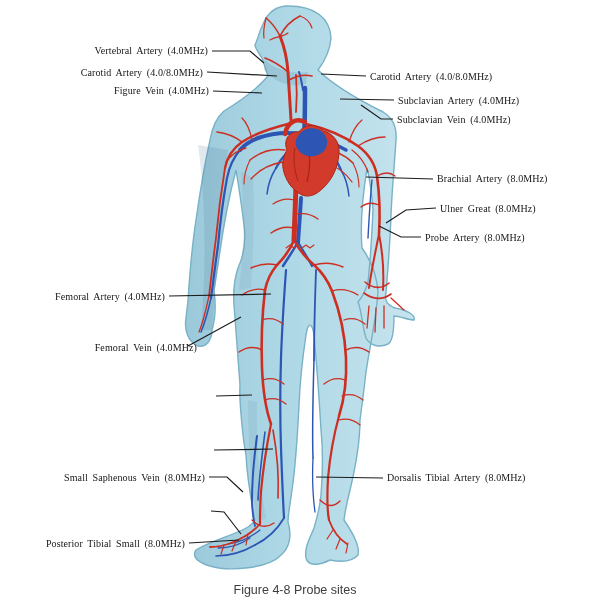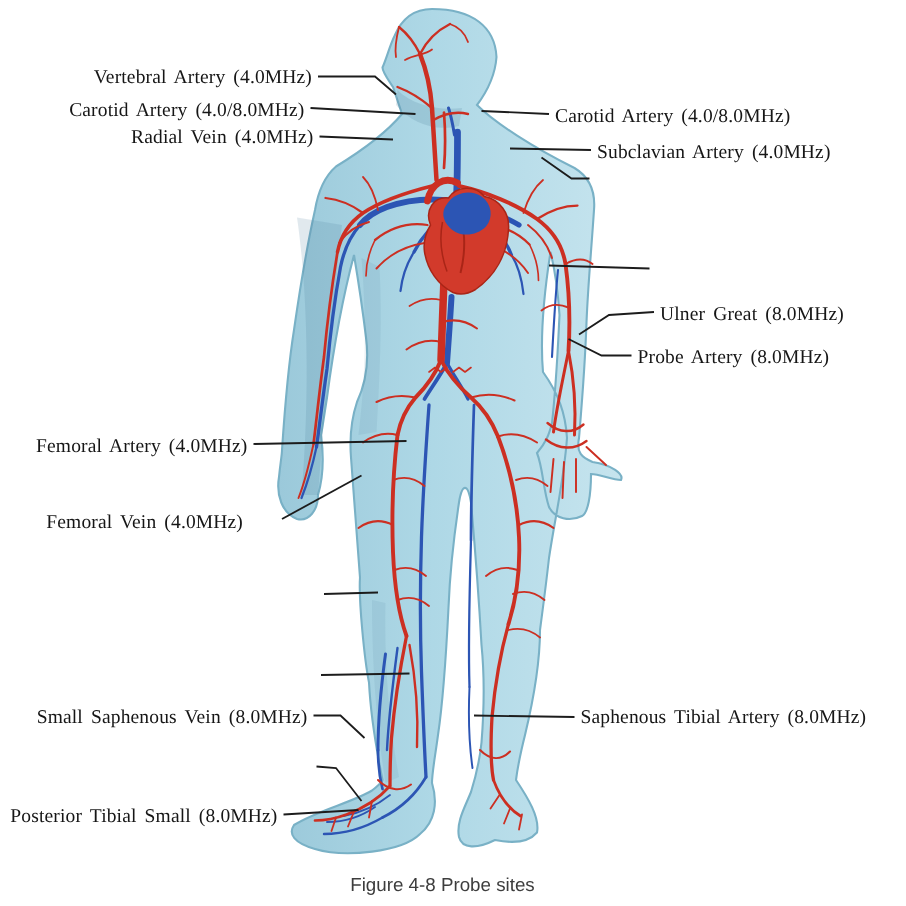--- a/index.html
+++ b/index.html
@@ -5,21 +5,21 @@
   html,body{margin:0;padding:0;background:#fff;}
   #canvas{
     position:relative;width:604px;height:604px;background:var(--background,#fff);
     font-family:"Liberation Serif",serif;overflow:hidden;
   }
   svg{position:absolute;left:0;top:0;}
   .a{stroke:var(--artery);fill:none;stroke-linecap:round;stroke-linejoin:round;}
   .v{stroke:var(--vein);fill:none;stroke-linecap:round;stroke-linejoin:round;}
   .leader{stroke:var(--leader);stroke-width:1.2;fill:none;}
   .lbl{
-    position:absolute;font-size:13px;color:var(--label-text);
+    position:absolute;font-size:10px;color:var(--label-text);
     white-space:nowrap;word-spacing:2px;letter-spacing:.1px;line-height:12px;
   }
   .caption{
     position:absolute;left:0;top:583px;width:590px;text-align:center;
     font-family:"Liberation Sans",sans-serif;font-size:12.5px;
     color:var(--caption-text);
   }
 </style>
 </head>
 <body>
@@ -234,26 +234,28 @@
       <polyline class="leader" points="393,119 381,119 361,105"></polyline>
       <polyline class="leader" points="433,179 366,177"></polyline>
       <polyline class="leader" points="436,208 406,210 386,223"></polyline>
       <polyline class="leader" points="421,237 401,237 379,226"></polyline>
       <polyline class="leader" points="383,478 316,477"></polyline>
     </g>
   </svg>
 
   <div class="lbl" style="right:396px;top:45px">Vertebral Artery (4.0MHz)</div>
   <div class="lbl" style="right:401px;top:67px">Carotid Artery (4.0/8.0MHz)</div>
-  <div class="lbl" style="right:395px;top:85px">Radial Vein (4.0MHz)</div>
+  <div class="lbl" style="right:395px;top:85px">Figure Vein (4.0MHz)</div>
   <div class="lbl" style="right:439px;top:291px">Femoral Artery (4.0MHz)</div>
-  <div class="lbl" style="right:442px;top:342px">Femoral Vein (4.0MHz)</div>
+  <div class="lbl" style="right:407px;top:342px">Femoral Vein (4.0MHz)</div>
   <div class="lbl" style="right:399px;top:472px">Small Saphenous Vein (8.0MHz)</div>
   <div class="lbl" style="right:419px;top:538px">Posterior Tibial Small (8.0MHz)</div>
 
   <div class="lbl" style="left:370px;top:71px">Carotid Artery (4.0/8.0MHz)</div>
   <div class="lbl" style="left:398px;top:95px">Subclavian Artery (4.0MHz)</div>
+  <div class="lbl" style="left:397px;top:114px">Subclavian Vein (4.0MHz)</div>
+  <div class="lbl" style="left:437px;top:173px">Brachial Artery (8.0MHz)</div>
   <div class="lbl" style="left:440px;top:203px">Ulner Great (8.0MHz)</div>
   <div class="lbl" style="left:425px;top:232px">Probe Artery (8.0MHz)</div>
-  <div class="lbl" style="left:387px;top:472px">Saphenous Tibial Artery (8.0MHz)</div>
+  <div class="lbl" style="left:387px;top:472px">Dorsalis Tibial Artery (8.0MHz)</div>
 
   <div class="caption">Figure 4-8 Probe sites</div>
 </div>
 
 </body></html>

